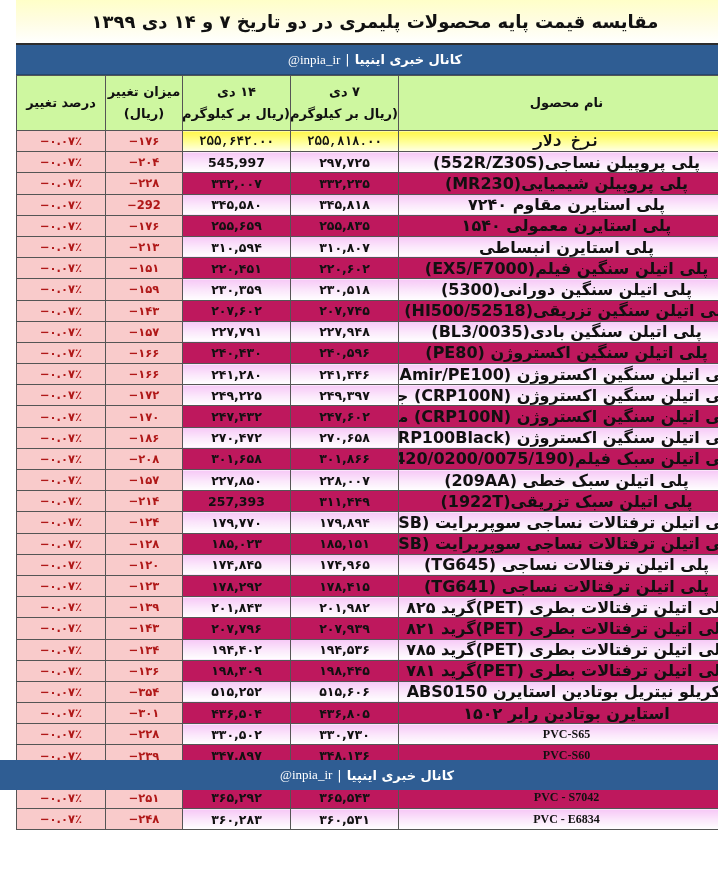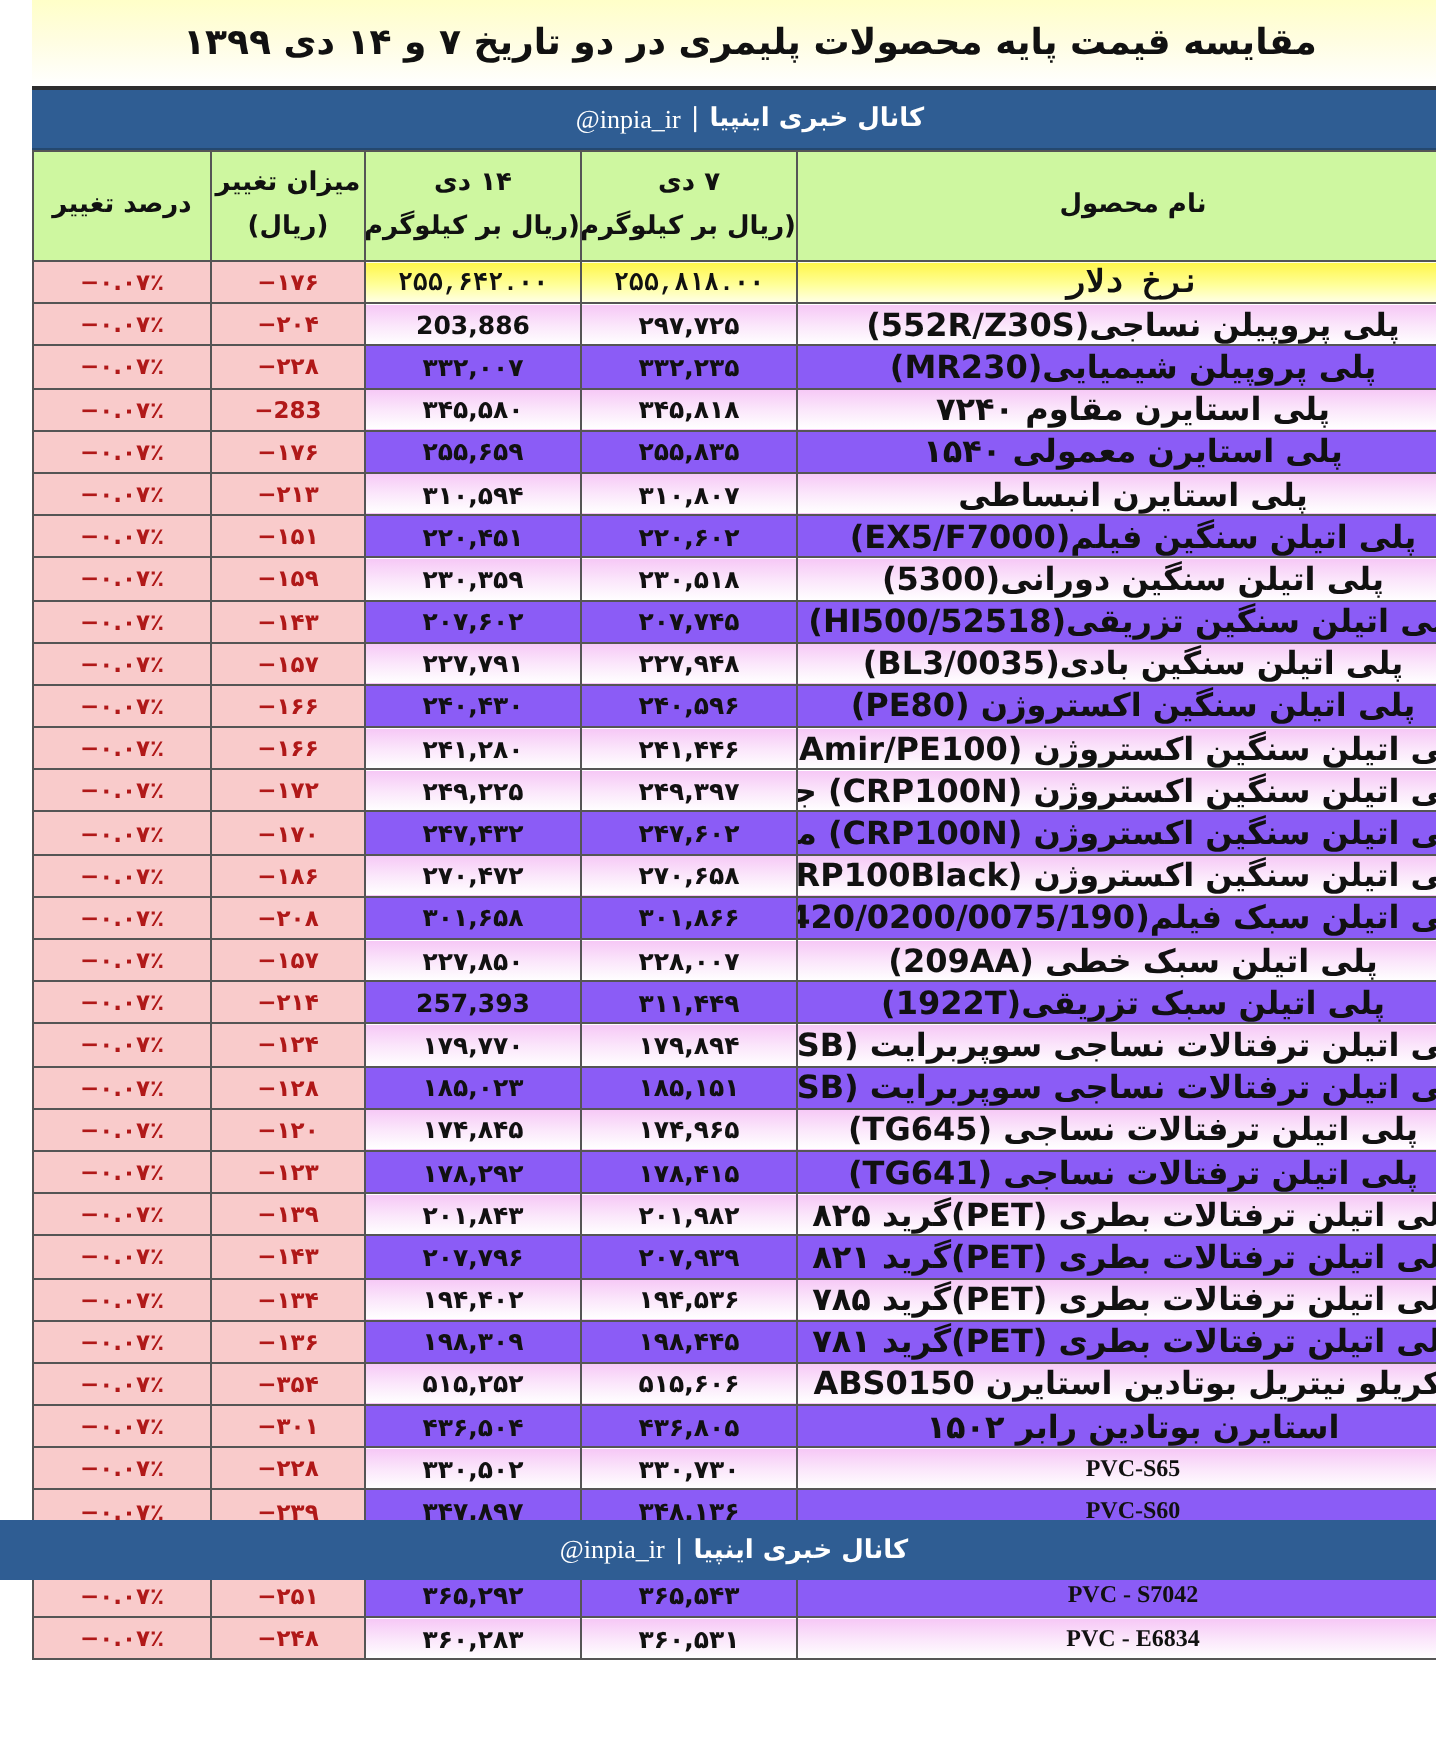--- a/index.html
+++ b/index.html
@@ -35,21 +35,21 @@
       line-height: 22px;
     }
     td { height: 20.2px; font-size: 12.5px; }
     td.name { font-weight: bold; color: #111; font-size: 16px; }
     td.num { font-weight: bold; color: #111; font-size: 12.5px; }
     td.chg, td.pct { background: #f9cbcb; color: #b01818; font-weight: bold; font-size: 11.5px; }
     td.pct { color: #b01818; }
     tr.row-pink td.name, tr.row-pink td.num {
       background: linear-gradient(to bottom, #f6c8f6 0%, #fbe6fb 50%, #ffffff 100%);
     }
-    tr.row-white td.name, tr.row-white td.num { background: #8b5cf6; }
+    tr.row-white td.name, tr.row-white td.num { background: #be185d; }
     tr.row-dollar td.name, tr.row-dollar td.num {
       background: linear-gradient(to bottom, #fff64a 0%, #ffff9a 55%, #ffffe8 100%);
       font-family: Liberation Mono, monospace;
     }
     td.name.ltr-big { font-family: "Liberation Serif", serif; font-size: 12px; }
     .footer {
       position: absolute; left: 0; right: 0; bottom: 0; height: 30px; background: #2f5d93;
       display: flex; align-items: center; justify-content: center;
       direction: rtl; color: #ffffff; font-size: 13px;
     }
@@ -99,36 +99,36 @@
         <tr class="row-dollar">
           <td class="name">نرخ دلار</td>
           <td class="num">۲۵۵,۸۱۸.۰۰</td>
           <td class="num">۲۵۵,۶۴۲.۰۰</td>
           <td class="chg" dir="ltr">−۱۷۶</td>
           <td class="pct" dir="ltr">−۰.۰۷٪</td>
         </tr>
         <tr class="row-pink">
           <td class="name">پلی پروپیلن نساجی(552R/Z30S)</td>
           <td class="num">۲۹۷,۷۲۵</td>
-          <td class="num">203,886</td>
+          <td class="num">545,997</td>
           <td class="chg" dir="ltr">−۲۰۴</td>
           <td class="pct" dir="ltr">−۰.۰۷٪</td>
         </tr>
         <tr class="row-white">
           <td class="name">پلی پروپیلن شیمیایی(MR230)</td>
           <td class="num">۳۳۲,۲۳۵</td>
           <td class="num">۳۳۲,۰۰۷</td>
           <td class="chg" dir="ltr">−۲۲۸</td>
           <td class="pct" dir="ltr">−۰.۰۷٪</td>
         </tr>
         <tr class="row-pink">
           <td class="name">پلی استایرن مقاوم ۷۲۴۰</td>
           <td class="num">۳۴۵,۸۱۸</td>
           <td class="num">۳۴۵,۵۸۰</td>
-          <td class="chg" dir="ltr">−283</td>
+          <td class="chg" dir="ltr">−292</td>
           <td class="pct" dir="ltr">−۰.۰۷٪</td>
         </tr>
         <tr class="row-white">
           <td class="name">پلی استایرن معمولی ۱۵۴۰</td>
           <td class="num">۲۵۵,۸۳۵</td>
           <td class="num">۲۵۵,۶۵۹</td>
           <td class="chg" dir="ltr">−۱۷۶</td>
           <td class="pct" dir="ltr">−۰.۰۷٪</td>
         </tr>
         <tr class="row-pink">

